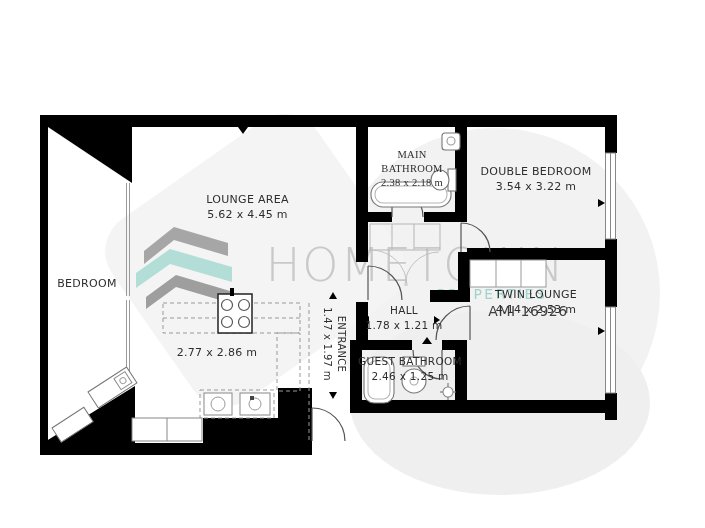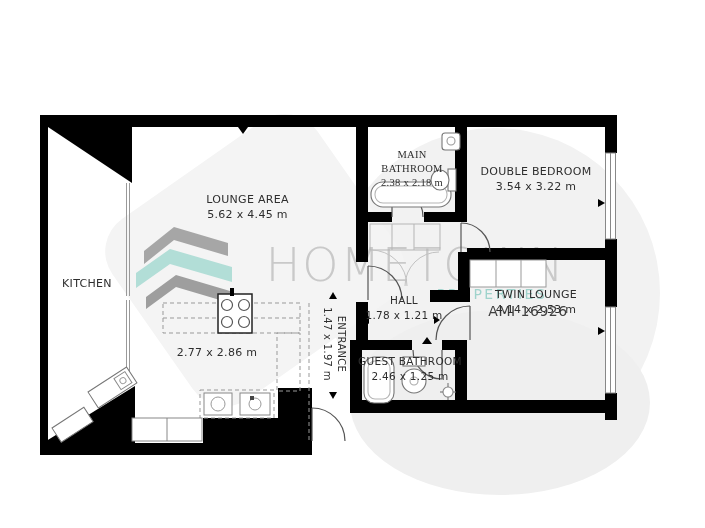--- a/index.html
+++ b/index.html
@@ -27,21 +27,21 @@
   .svg-layer{position:absolute;left:0;top:0;z-index:3;}
   
   .room-label{position:absolute;z-index:5;text-align:center;color:#2e2e2e;
               font-size:11px;line-height:1.4;letter-spacing:0.3px;}
   .room-label .nm{white-space:nowrap;}
   .lbl-balcony{left:44px;top:276px;width:86px;}
   .lbl-lounge{left:160px;top:192px;width:175px;}
   .lbl-kitchen{left:148px;top:345px;width:138px;}
   .lbl-mainbath{left:364px;top:148px;width:96px;font-size:10.5px;line-height:1.35;font-family:Liberation Serif, serif;}
   .lbl-double{left:461px;top:164px;width:150px;}
-  .lbl-hall{left:360px;top:293px;width:88px;font-size:10.5px;text-align:center;}
+  .lbl-hall{left:360px;top:303px;width:88px;font-size:10.5px;text-align:center;}
   .lbl-guest{left:352px;top:354px;width:116px;font-size:10.5px;}
   .lbl-twin{left:461px;top:287px;width:150px;}
   .lbl-entrance{left:278px;top:330px;width:112px;height:28px;font-size:10px;line-height:1.35;
                 transform:rotate(90deg);transform-origin:center;}
 </style>
 </head>
 <body>
 
 <div class="stage">
 
@@ -195,21 +195,21 @@
       <polygon points="598,327 605,331 598,335"></polygon>
       <polygon points="369,316 363,320 369,324"></polygon>
       <polygon points="434,316 440,320 434,324"></polygon>
       <polygon points="427,337 432,344 422,344"></polygon>
       <polygon points="333,292 337,299 329,299"></polygon>
       <polygon points="333,399 337,392 329,392"></polygon>
     </g>
   </svg>
 
   <div class="room-label lbl-balcony">
-    <div class="nm">KITCHEN</div>
+    <div class="nm">BEDROOM</div>
   </div>
   <div class="room-label lbl-lounge">
     <div class="nm">LOUNGE AREA</div>
     <div class="nm">5.62 x 4.45 m</div>
   </div>
   <div class="room-label lbl-kitchen">
     <div class="nm">2.77 x 2.86 m</div>
   </div>
   <div class="room-label lbl-mainbath">
     <div class="nm">MAIN</div>

